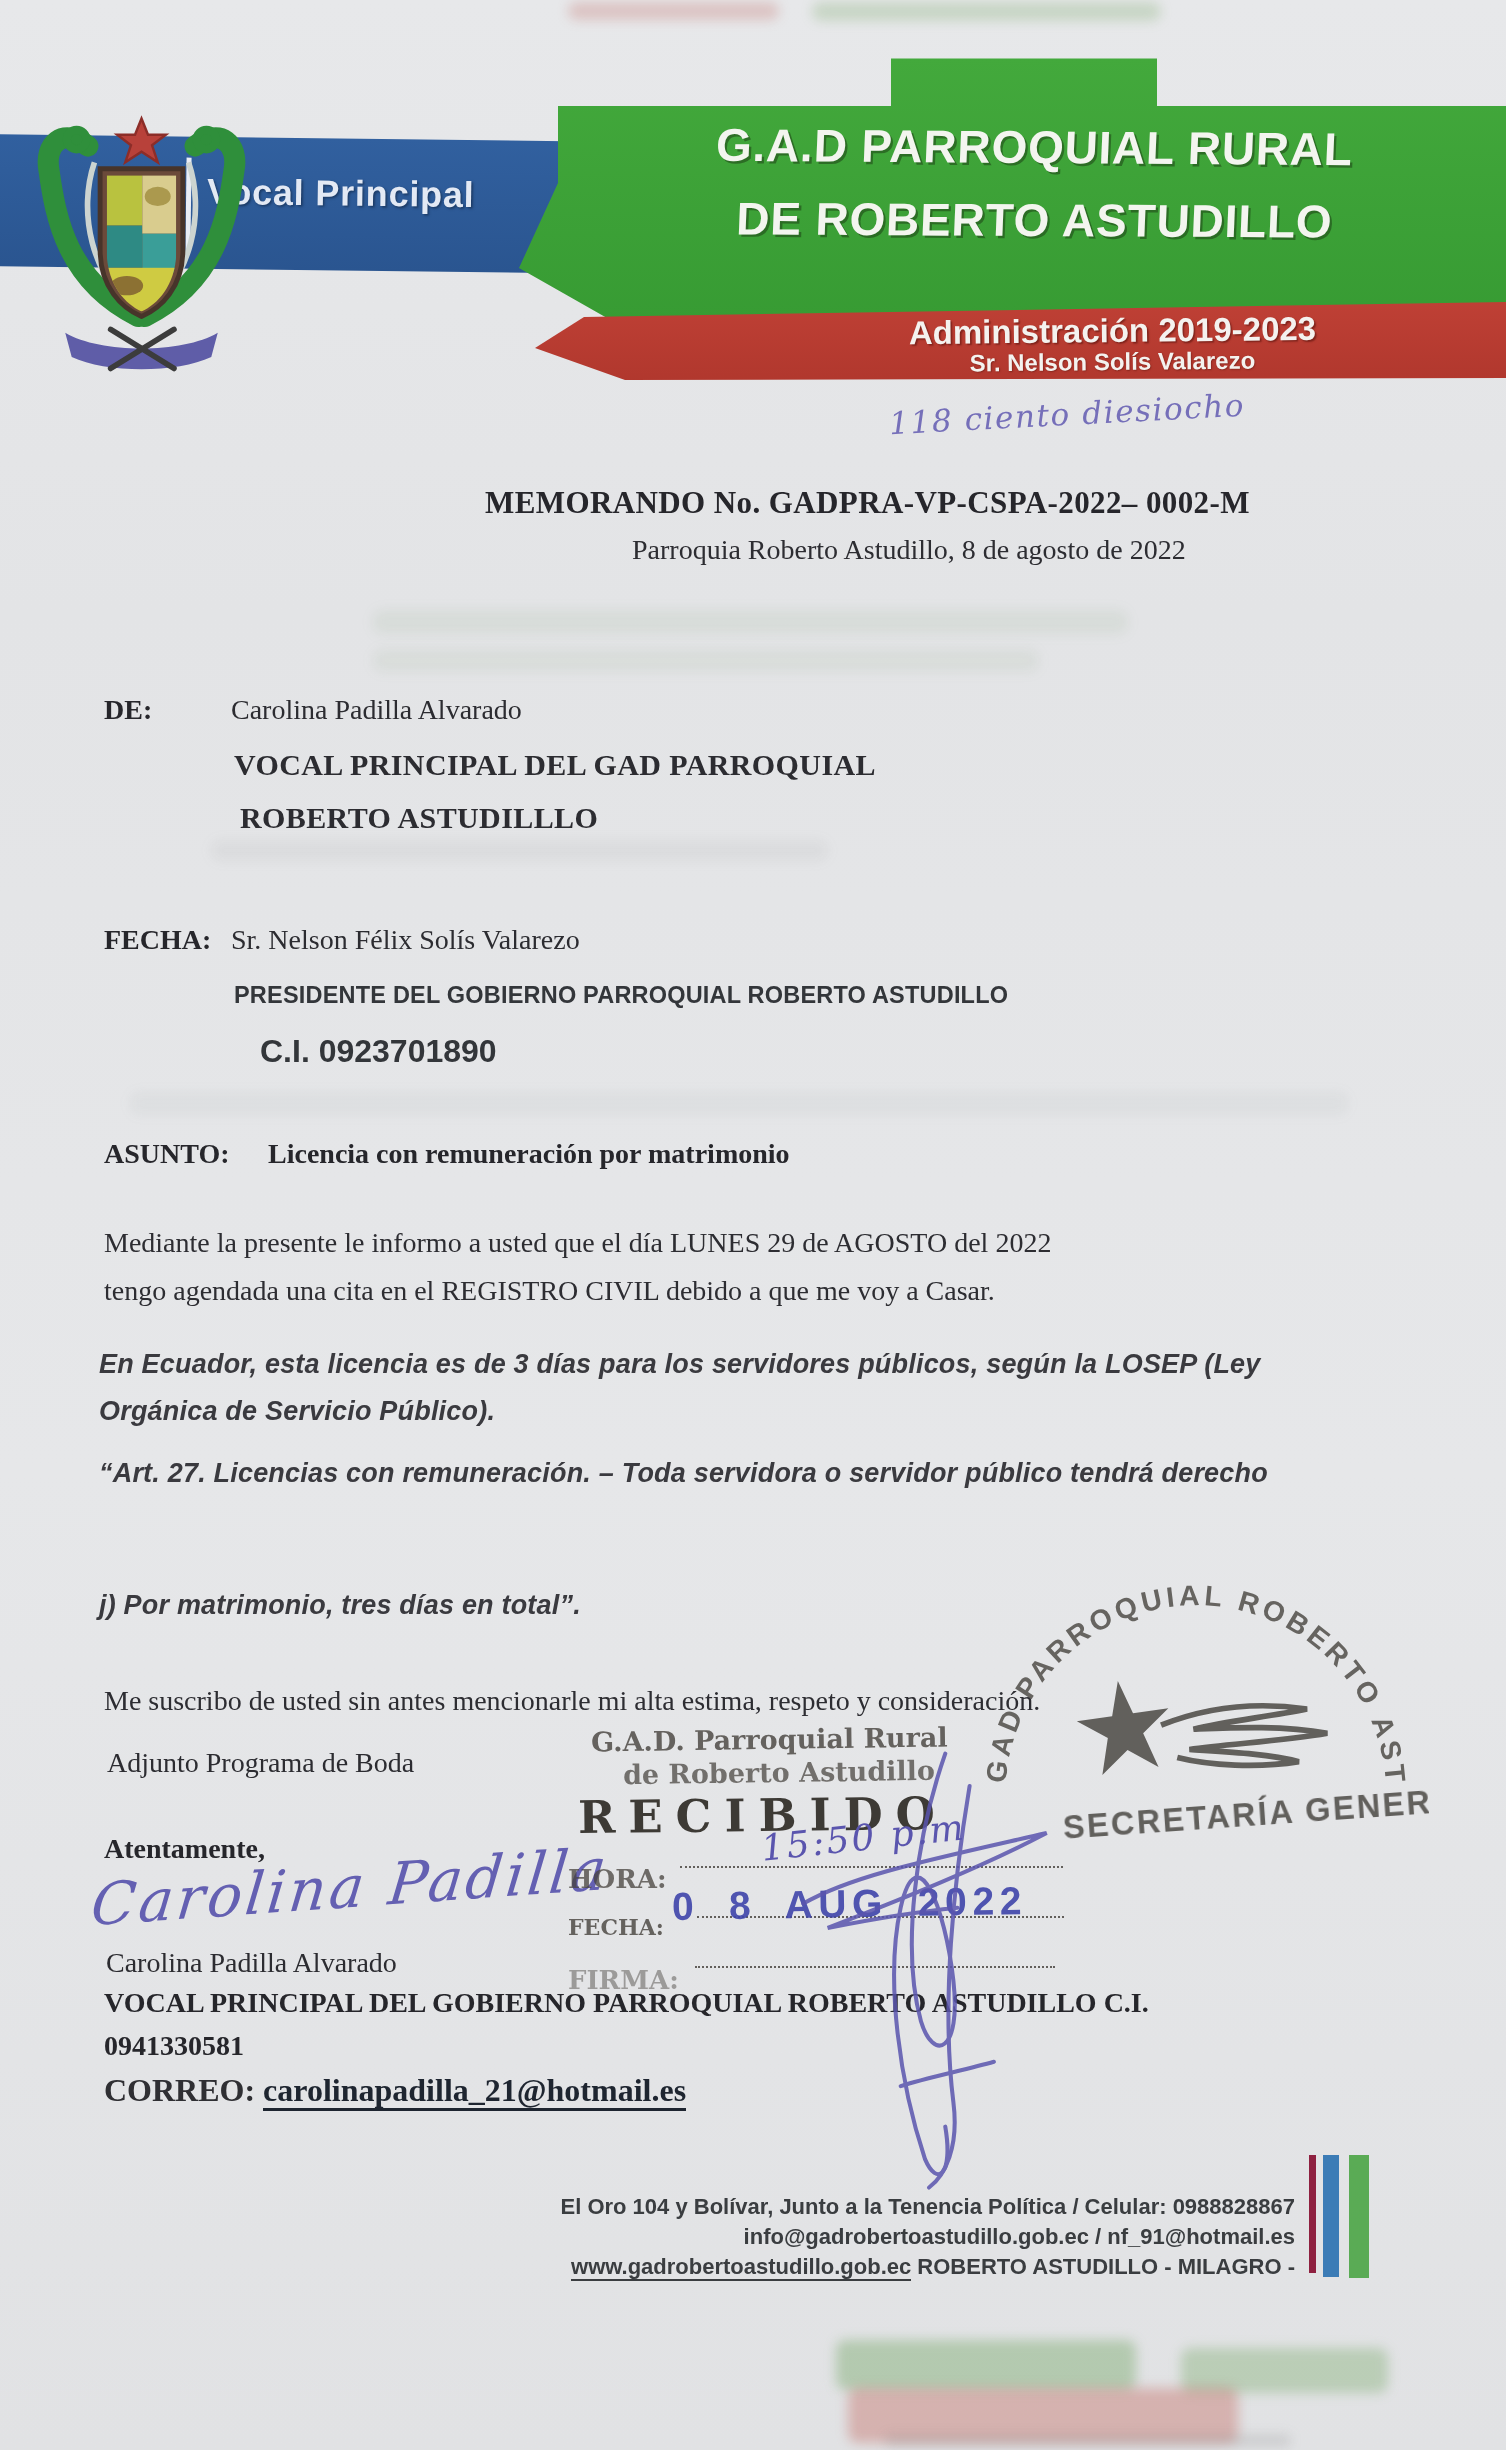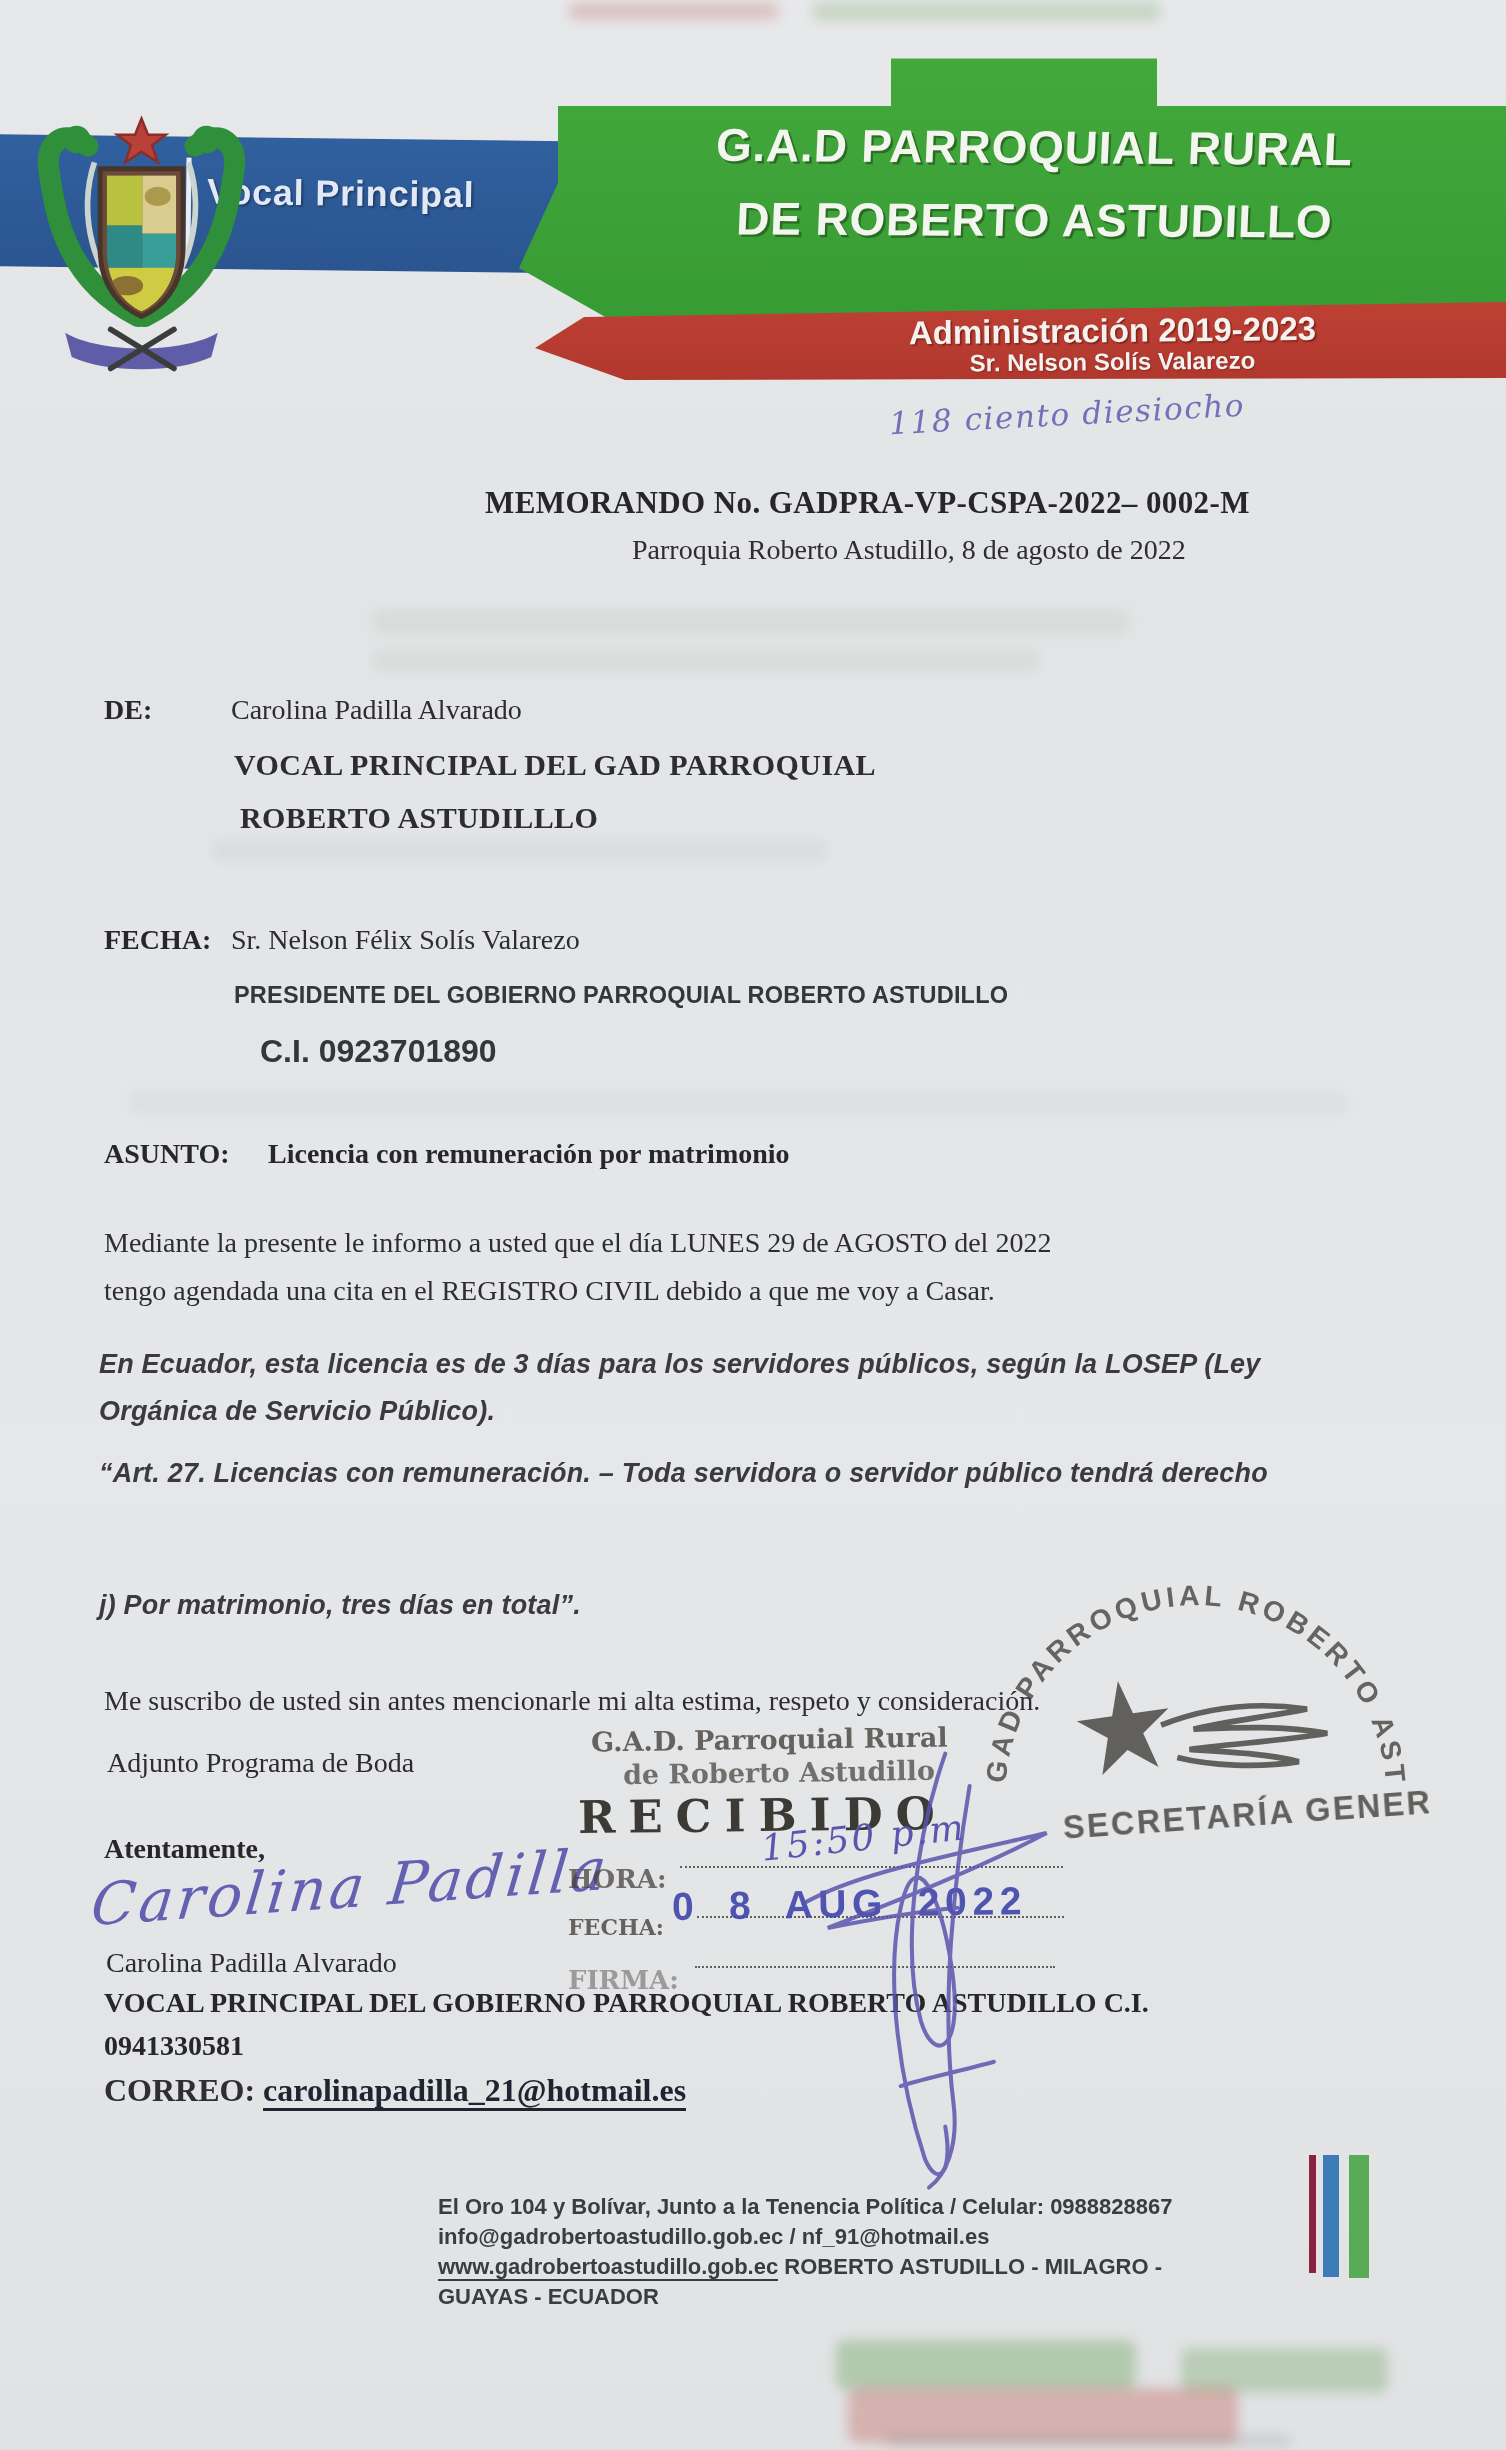--- a/index.html
+++ b/index.html
@@ -49,21 +49,21 @@
      font-size:58px;color:#5a55ae;transform:rotate(-4deg) skewX(-10deg);letter-spacing:3.2px;opacity:.92;}
   .correo-link{border-bottom:3.2px solid #1e2530;color:#1e2530;font-weight:700;}
   
   .stamp{color:#46423d;font-family:"DejaVu Serif",serif;}
   .st-line{position:absolute;border-bottom:2.4px dotted #4c4843;opacity:.85;}
   .recibido{letter-spacing:13px;font-size:45px;font-weight:700;color:#3d3a35;}
   .hand-blue{font-family:"DejaVu Serif",serif;font-style:italic;color:#5a55ae;}
   .date-stamp{font-family:"Liberation Sans",sans-serif;font-weight:700;font-size:39px;
      color:#3f45ab;letter-spacing:5.7px;word-spacing:13px;transform:rotate(-1deg);opacity:.9;}
   
-  .footer{left:438px;top:2192px;width:857px;
+  .footer{left:438px;top:2192px;width:857px;text-align:right;
      font-family:"Liberation Sans",sans-serif;font-weight:600;font-size:22px;color:#3a3d40;line-height:30px;}
   .footer .lnk{border-bottom:2.4px solid #3a3d40;}
   .bar{position:absolute;top:2155px;}
   .bar.red{left:1309px;width:7.3px;height:118px;background:#8e2040;}
   .bar.blue{left:1323px;width:16px;height:122px;background:#3c7cb6;}
   .bar.green{left:1349px;width:19.5px;height:123px;background:#5aab55;}
   
   .ghost{position:absolute;filter:blur(5.7px);border-radius:9.7px;}
 </style>
 </head>
@@ -202,20 +202,19 @@
       <path d="M205,150 L218,192 L262,192 L227,218 L240,262 L205,236 L170,262 L183,218 L148,192 L192,192 Z" fill="#45423e" transform="rotate(-8 205 210)"></path>
       <path d="M250,205 C300,185 360,175 430,185 C380,195 330,200 290,210 C340,208 400,205 455,215 C400,225 330,228 285,235 C330,238 380,240 420,250 C370,258 310,255 270,245" fill="none" stroke="#45423e" stroke-width="7"></path>
       <text x="130" y="345" font-family="Liberation Sans, sans-serif" font-size="40" font-weight="700" fill="#45423e" letter-spacing="3" transform="rotate(-4 130 345)">SECRETARÍA GENERAL</text>
     </g>
   </svg>
 
   <div class="abs footer">
     <div>El Oro 104 y Bolívar, Junto a la Tenencia Política / Celular: 0988828867</div>
     <div>info@gadrobertoastudillo.gob.ec / nf_91@hotmail.es</div>
     <div><span class="lnk">www.gadrobertoastudillo.gob.ec</span><span> ROBERTO ASTUDILLO - MILAGRO -</span></div>
-    <div>GUAYAS - ECUADOR</div>
   </div>
   <div class="bar red"></div>
   <div class="bar blue"></div>
   <div class="bar green"></div>
 
 </div>
 
 
 </body></html>

